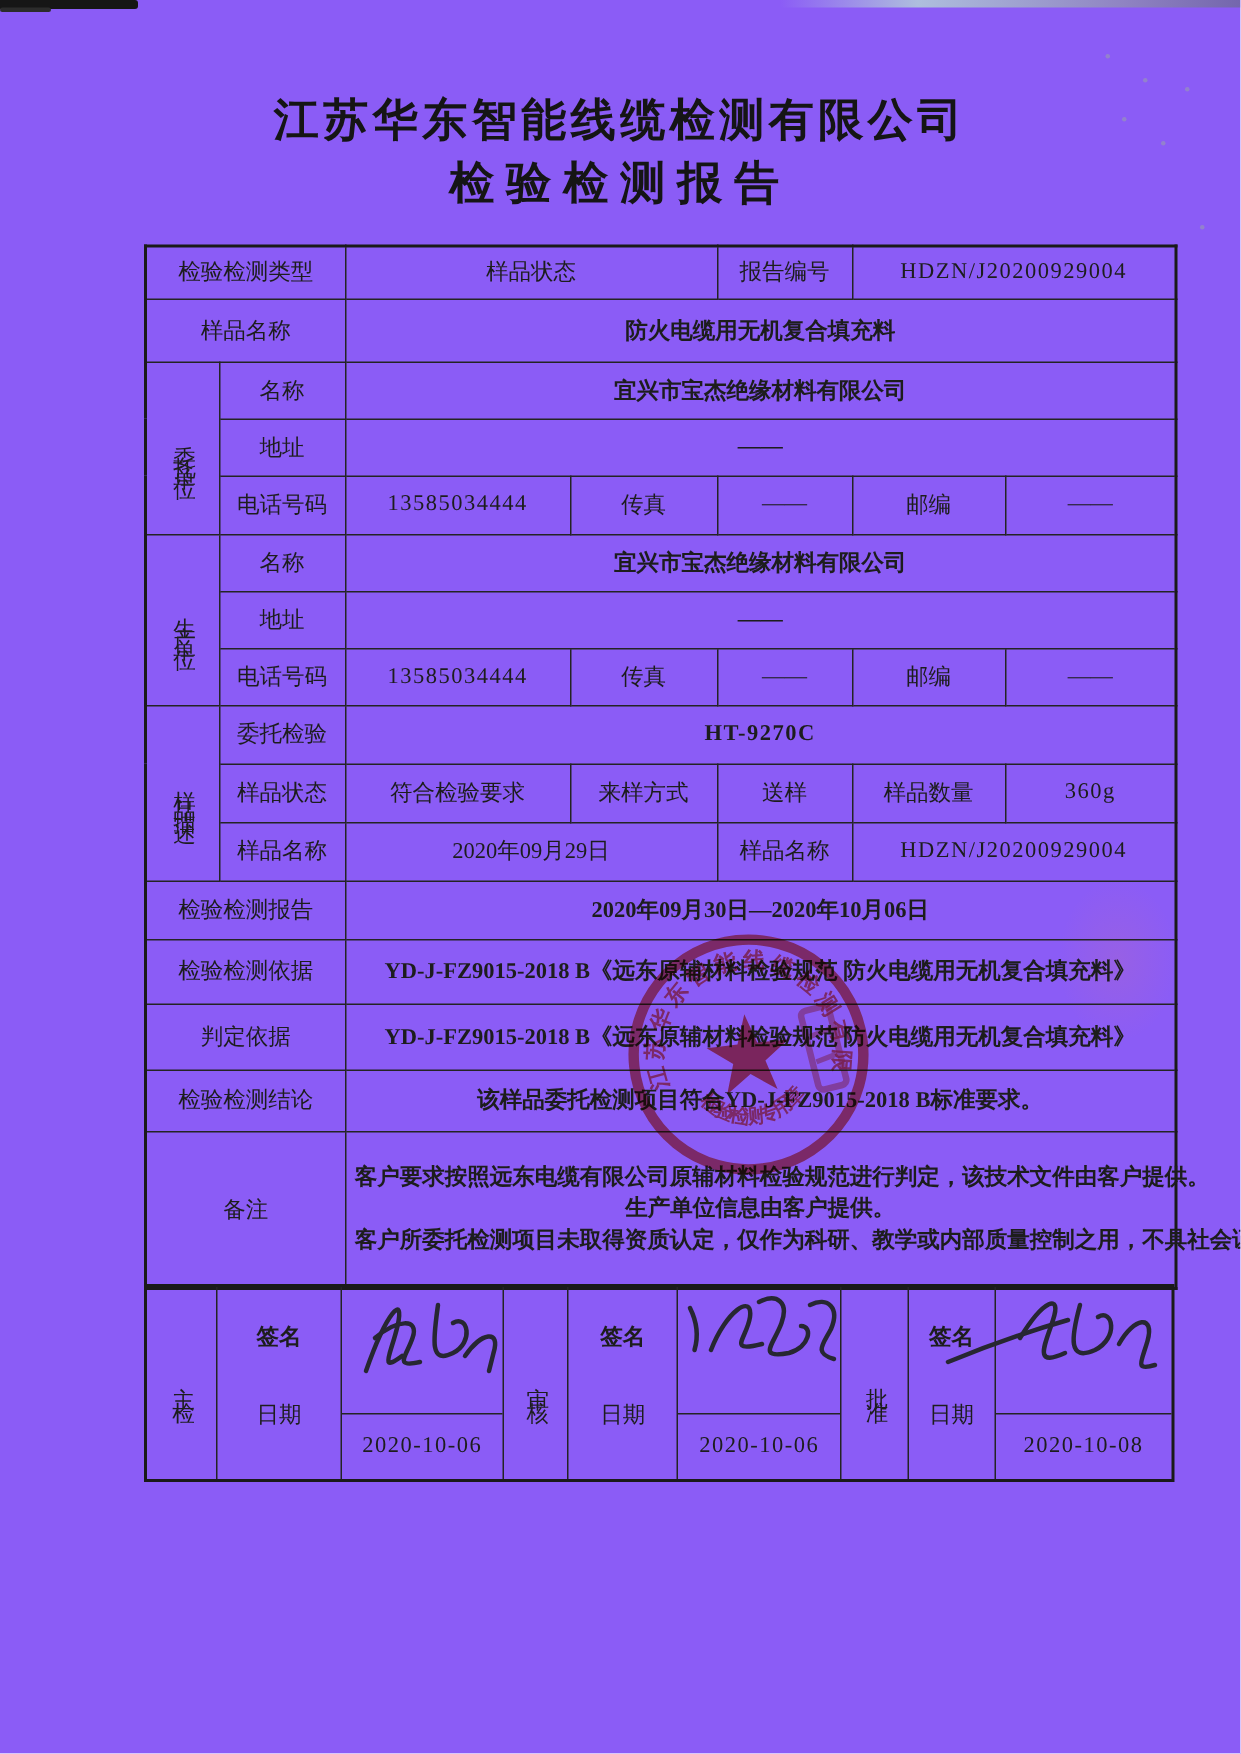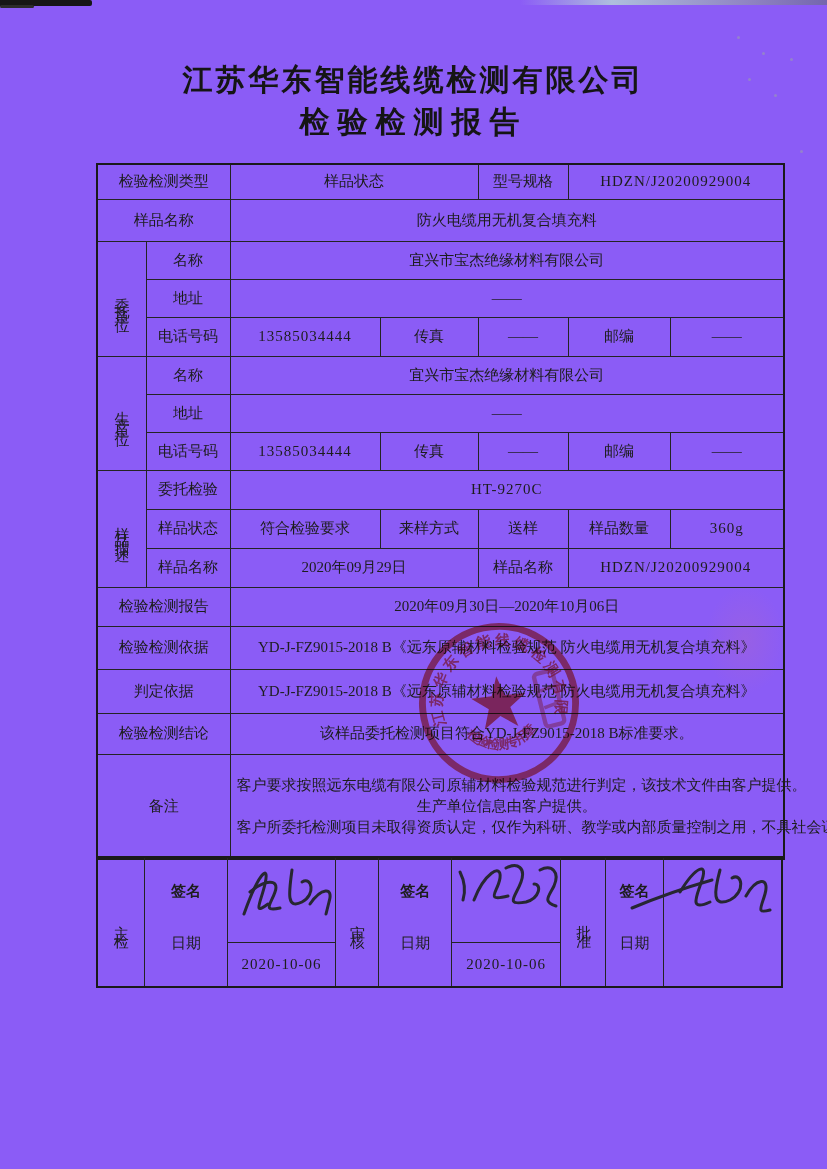--- a/index.html
+++ b/index.html
@@ -20,21 +20,21 @@
   .doc-title{position:absolute;left:0;top:102px;width:100%;text-align:center;
         font-family:"DejaVu Sans","Liberation Sans",sans-serif;font-weight:bold;
         font-size:30px;letter-spacing:8px;color:#151515;}
   .page-info{position:absolute;left:0;top:140px;width:100%;text-align:center;
         font-size:15px;letter-spacing:2px;color:#222;}
   
   table.report{position:absolute;left:96px;top:163px;width:687px;border-collapse:collapse;
         table-layout:fixed;border:2.5px solid #1a1a1a;}
   table.report td{border:1.6px solid #242424;padding:0 6px;font-size:15px;text-align:center;
         overflow:visible;white-space:nowrap;vertical-align:middle;}
-  td.l{text-align:left;padding-left:10px;}
+  td.l{text-align:left;padding-left:10px;font-weight:bold;}
   td.wrap{white-space:normal;line-height:21px;padding:2px 9px;}
   .vcell div{writing-mode:vertical-rl;text-orientation:upright;letter-spacing:7px;
         margin:0 auto;line-height:1.1;}
   .num{letter-spacing:1px;}
   
   .sign-block{position:absolute;left:96px;top:856px;width:687px;height:132px;display:flex;
         border:2.5px solid #1a1a1a;box-sizing:border-box;}
   .sign-cell{position:relative;box-sizing:border-box;border-right:1.6px solid #242424;
         font-size:15px;}
   .sign-cell:last-child{border-right:none;}
@@ -78,21 +78,21 @@
         <col style="width:150px">
       <col style="width:98px">
         <col style="width:90px">
         <col style="width:102px">
         <col style="width:114px">
     </colgroup>
     <tbody>
         <tr style="height:35px">
       <td colspan="2">检验检测类型</td>
       <td colspan="2">样品状态</td>
-      <td>型号规格</td>
+      <td>报告编号</td>
       <td colspan="2" class="num">HDZN/J20200929004</td>
     </tr>
     <tr style="height:42px">
       <td colspan="2">样品名称</td>
       <td colspan="5" class="l">防火电缆用无机复合填充料</td>
     </tr>
 
     <tr style="height:38px">
       <td rowspan="3" class="vcell">
         <div>委托单位</div>
@@ -228,20 +228,21 @@
     </div>
     <div class="sign-cell" style="width:118px;border-right:none">
       <div class="sig-area">
         <svg class="sig-svg" style="left:-36px;top:-6px" width="160" height="90" viewBox="0 0 160 90">
           <path d="M4,56 C28,46 56,36 84,28"></path>
           <path d="M52,40 C68,14 80,10 74,28 C69,44 60,60 82,50"></path>
           <path d="M92,18 C86,40 84,56 102,48 C118,40 114,20 104,26"></path>
           <path d="M118,44 C128,26 142,24 137,42 C133,56 128,62 142,58"></path>
         </svg>
       </div>
+      <div class="date-area">2020-10-08</div>
     </div>
   </div>
 
   <svg class="stamp" viewBox="0 0 200 200">
     <circle cx="100" cy="100" r="88" fill="none" stroke="#d8413a" stroke-width="8" opacity="0.82"></circle>
     <polygon points="100,69 107.6,91.5 131.4,91.8 112.4,106 119.4,128.7 100,115 80.6,128.7 87.6,106 68.6,91.8 92.4,91.5" fill="#d8413a" opacity="0.88"></polygon>
     <defs>
       <path id="arcTop" d="M 38,122 A 66,66 0 1 1 162,122" fill="none"></path>
       <path id="arcBottom" d="M 58,131 A 52,52 0 0 0 142,131" fill="none"></path>
     </defs>

